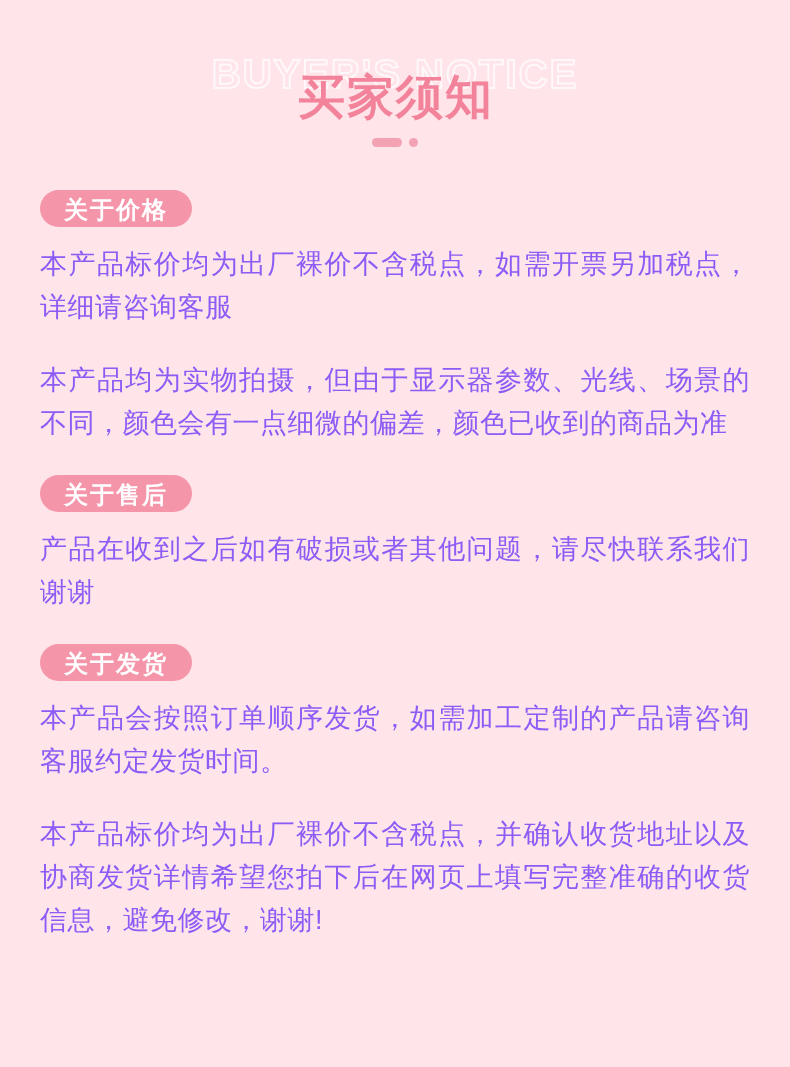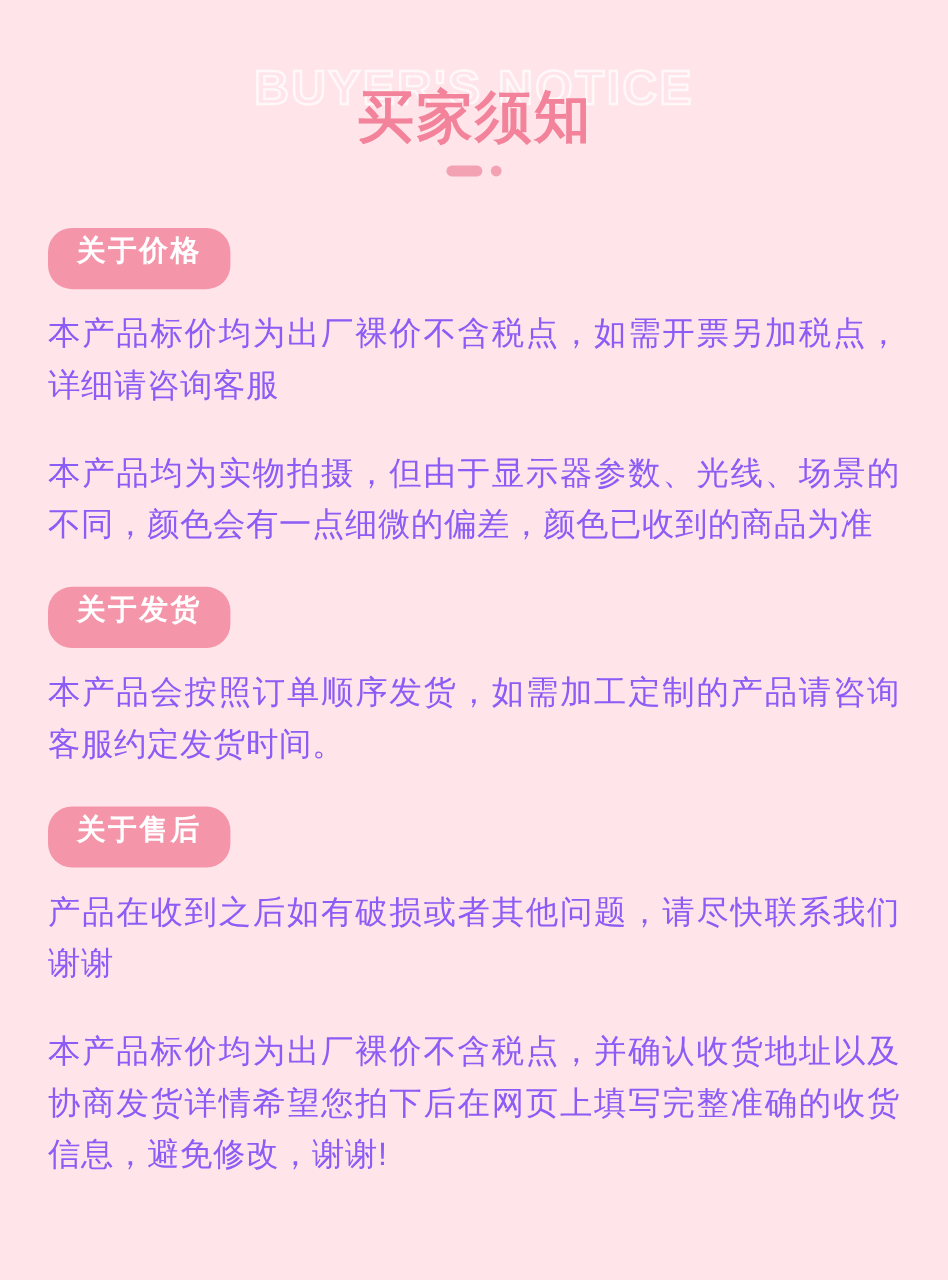--- a/index.html
+++ b/index.html
@@ -82,21 +82,21 @@
     margin-top: 30px;
   }
   .pill {
     display: inline-block;
     background: #f495aa;
     color: #ffffff;
     font-size: 24px;
     font-weight: bold;
     letter-spacing: 2px;
     line-height: 1;
-    padding: 8px 24px 19px 24px;
+    padding: 8px 24px 5px 24px;
     border-radius: 20px;
   }
   .body-text {
     margin: 16px 0 0 0;
     width: 710px;
     font-size: 27px;
     line-height: 43px;
     color: #8b5cf6;
     text-align: justify;
     letter-spacing: 0.5px;
@@ -119,26 +119,26 @@
   <div class="section">
     <span class="pill">关于价格</span>
     <p class="body-text">本产品标价均为出厂裸价不含税点，如需开票另加税点，详细请咨询客服</p>
   </div>
 
   <div class="section">
     <p class="body-text">本产品均为实物拍摄，但由于显示器参数、光线、场景的不同，颜色会有一点细微的偏差，颜色已收到的商品为准</p>
   </div>
 
   <div class="section">
-    <span class="pill">关于发货</span>
-    <p class="body-text">本产品会按照订单顺序发货，如需加工定制的产品请咨询客服约定发货时间。</p>
+    <span class="pill">关于售后</span>
+    <p class="body-text">产品在收到之后如有破损或者其他问题，请尽快联系我们谢谢</p>
   </div>
 
   <div class="section">
-    <span class="pill">关于售后</span>
-    <p class="body-text">产品在收到之后如有破损或者其他问题，请尽快联系我们谢谢</p>
+    <span class="pill">关于发货</span>
+    <p class="body-text">本产品会按照订单顺序发货，如需加工定制的产品请咨询客服约定发货时间。</p>
   </div>
 
   <div class="section">
     <p class="body-text">本产品标价均为出厂裸价不含税点，并确认收货地址以及协商发货详情希望您拍下后在网页上填写完整准确的收货信息，避免修改，谢谢!</p>
   </div>
 
 </div>
 
 </body></html>

